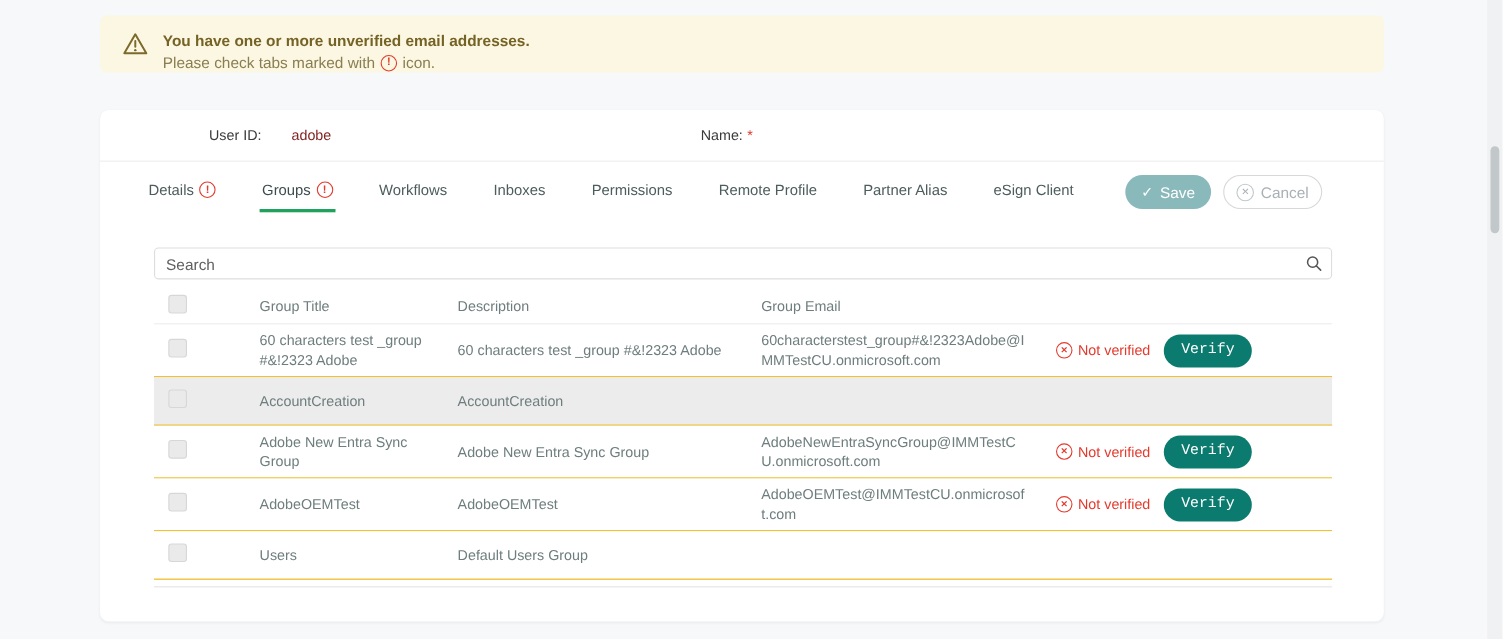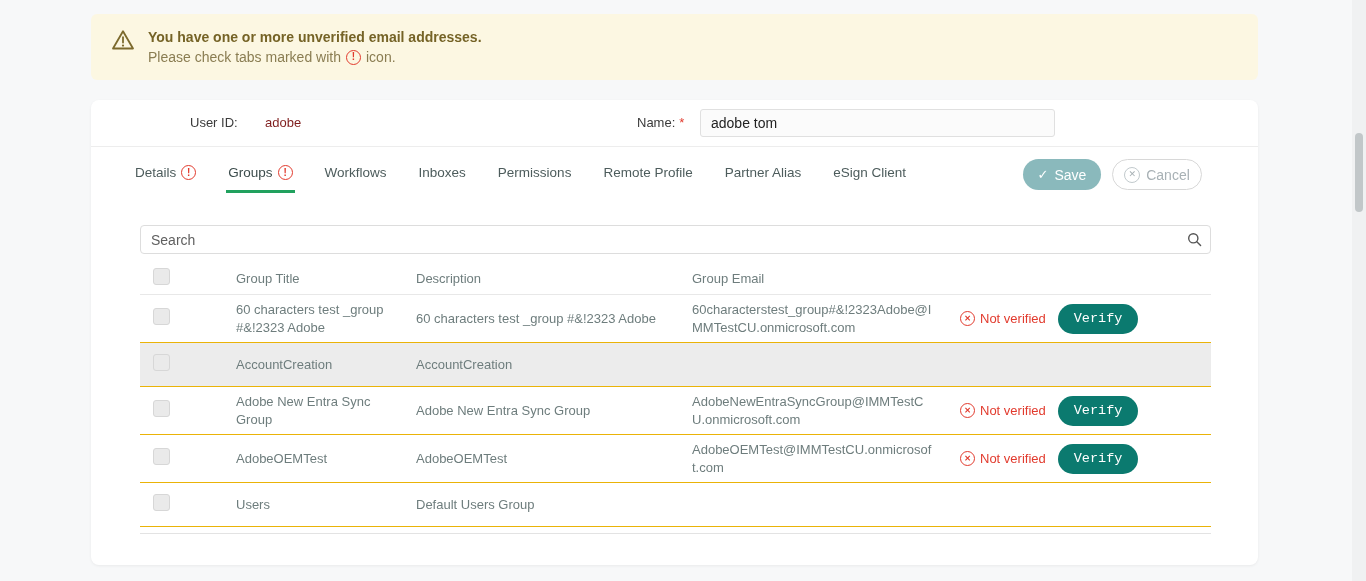--- a/index.html
+++ b/index.html
@@ -7,21 +7,21 @@
     --alert-red:#e23b2e;
     --tab-green:#21a15e;
     --banner-bg:#fcf7e2;
     --save-teal:#8ab9bc;
   }
   *{box-sizing:border-box;margin:0;padding:0;}
   body{font-family:"Liberation Sans",sans-serif;background:#f7f8f9;}
   .page{position:relative;width:1366px;height:581px;background:#f7f8f9;overflow:hidden;}
 
   
-  .banner{position:absolute;left:91px;top:14px;width:1167px;height:66px;background:var(--banner-bg);
+  .banner{position:absolute;left:91px;top:14px;width:1167px;height:52px;background:var(--banner-bg);
     border-radius:6px;display:flex;align-items:flex-start;padding:13px 20px;}
   .warn-icon{margin-right:13px;margin-top:2px;flex:0 0 auto;}
   .banner-title{font-size:14px;font-weight:bold;color:#756326;line-height:1.45;}
   .banner-subtitle{font-size:14px;color:#8a7d52;line-height:1.45;display:flex;align-items:center;gap:5px;}
   .alert-circle{display:inline-flex;align-items:center;justify-content:center;width:15px;height:15px;
     border:1.6px solid var(--alert-red);border-radius:50%;color:var(--alert-red);
     font-size:10px;font-weight:bold;line-height:1;flex:0 0 auto;}
 
   
   .card{position:absolute;left:91px;top:100px;width:1167px;height:465px;background:#ffffff;
@@ -30,21 +30,21 @@
   .user-row{position:relative;height:47px;border-bottom:1px solid #ededed;}
   .uid-label{position:absolute;left:99px;top:15px;font-size:13px;color:#3a3a3a;}
   .uid-value{position:absolute;left:174px;top:15px;font-size:13px;color:#7f1d1d;}
   .name-label{position:absolute;left:546px;top:15px;font-size:13px;color:#3a3a3a;}
   .req{color:var(--alert-red);margin-left:4px;}
   .name-input{position:absolute;left:609px;top:9px;width:355px;height:28px;border:1px solid #e0e0e0;
     border-radius:3px;background:#fbfbfb;padding:0 10px;font-size:14px;color:#222;
     font-family:"Liberation Sans",sans-serif;outline:none;}
 
   
-  .tabs{display:flex;gap:28px;padding:12px 0 0 42px;align-items:flex-end;}
+  .tabs{display:flex;gap:38px;padding:12px 0 0 42px;align-items:flex-end;}
   .tab{display:flex;align-items:center;gap:5px;font-size:13.5px;color:#4d5c5c;
     padding:6px 2px 13px;cursor:pointer;white-space:nowrap;}
   .tab.active{border-bottom:3px solid var(--tab-green);padding-bottom:10px;color:#3c4c4c;}
 
   .save-btn{position:absolute;left:932px;top:59px;width:78px;height:31px;border:none;border-radius:17px;
     background:var(--save-teal);color:#fff;font-size:14px;display:flex;align-items:center;
     justify-content:center;gap:6px;cursor:pointer;font-family:"Liberation Sans",sans-serif;}
   .cancel-btn{position:absolute;left:1021px;top:59px;width:90px;height:31px;border:1px solid #d8d8d8;
     border-radius:17px;background:#fff;color:#a8b1b5;font-size:14px;display:flex;align-items:center;
     justify-content:center;gap:6px;cursor:pointer;font-family:"Liberation Sans",sans-serif;}
@@ -104,21 +104,20 @@
       </div>
     </div>
   </div>
 
   <div class="card">
 
     <div class="user-row">
       <span class="uid-label">User ID:</span>
       <span class="uid-value">adobe</span>
       <span class="name-label"><span>Name:</span><span class="req">*</span></span>
-      <input class="name-input" type="text" value="adobe tom" style="">
     </div>
 
     <div class="tabs">
         <div class="tab">
           <span class="tab-label">Details</span>
           <span class="alert-circle">!</span>
         </div>
         <div class="tab active">
           <span class="tab-label">Groups</span>
           <span class="alert-circle">!</span>

